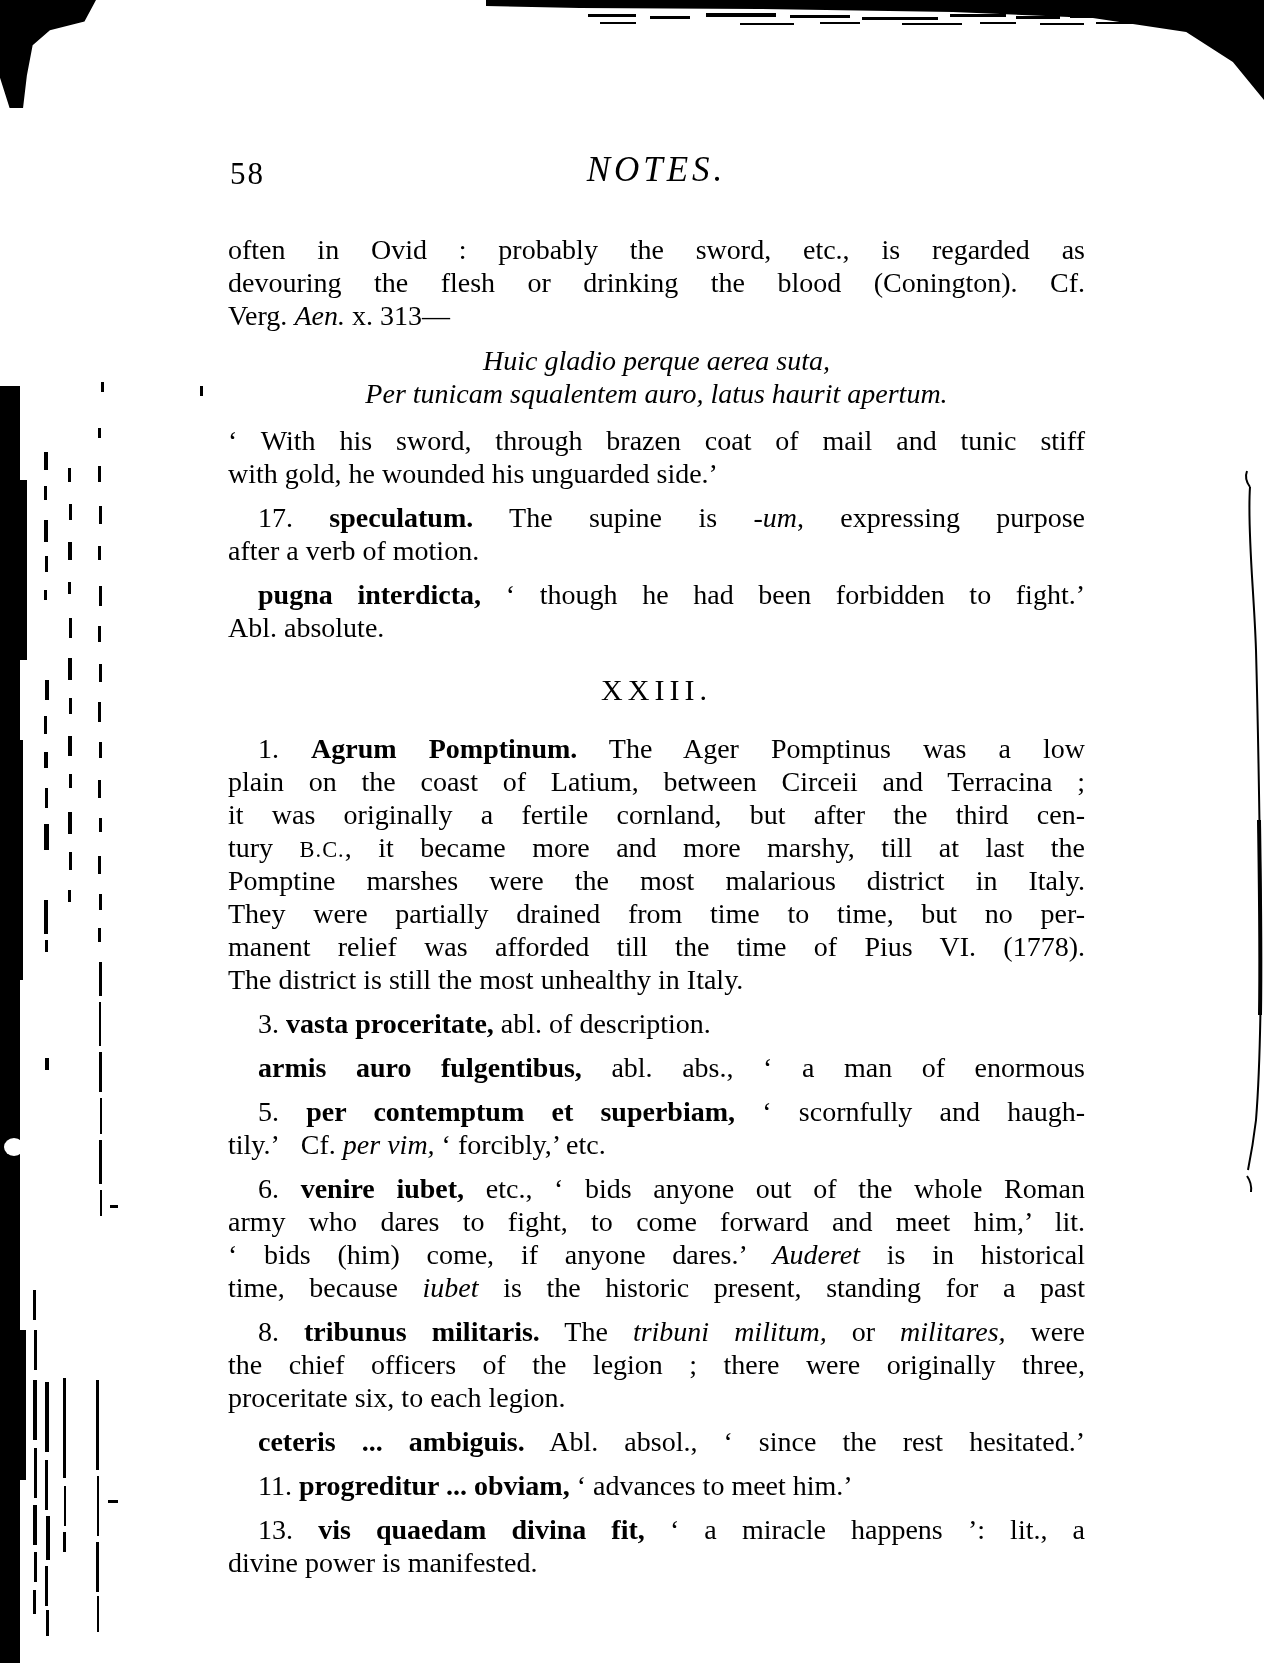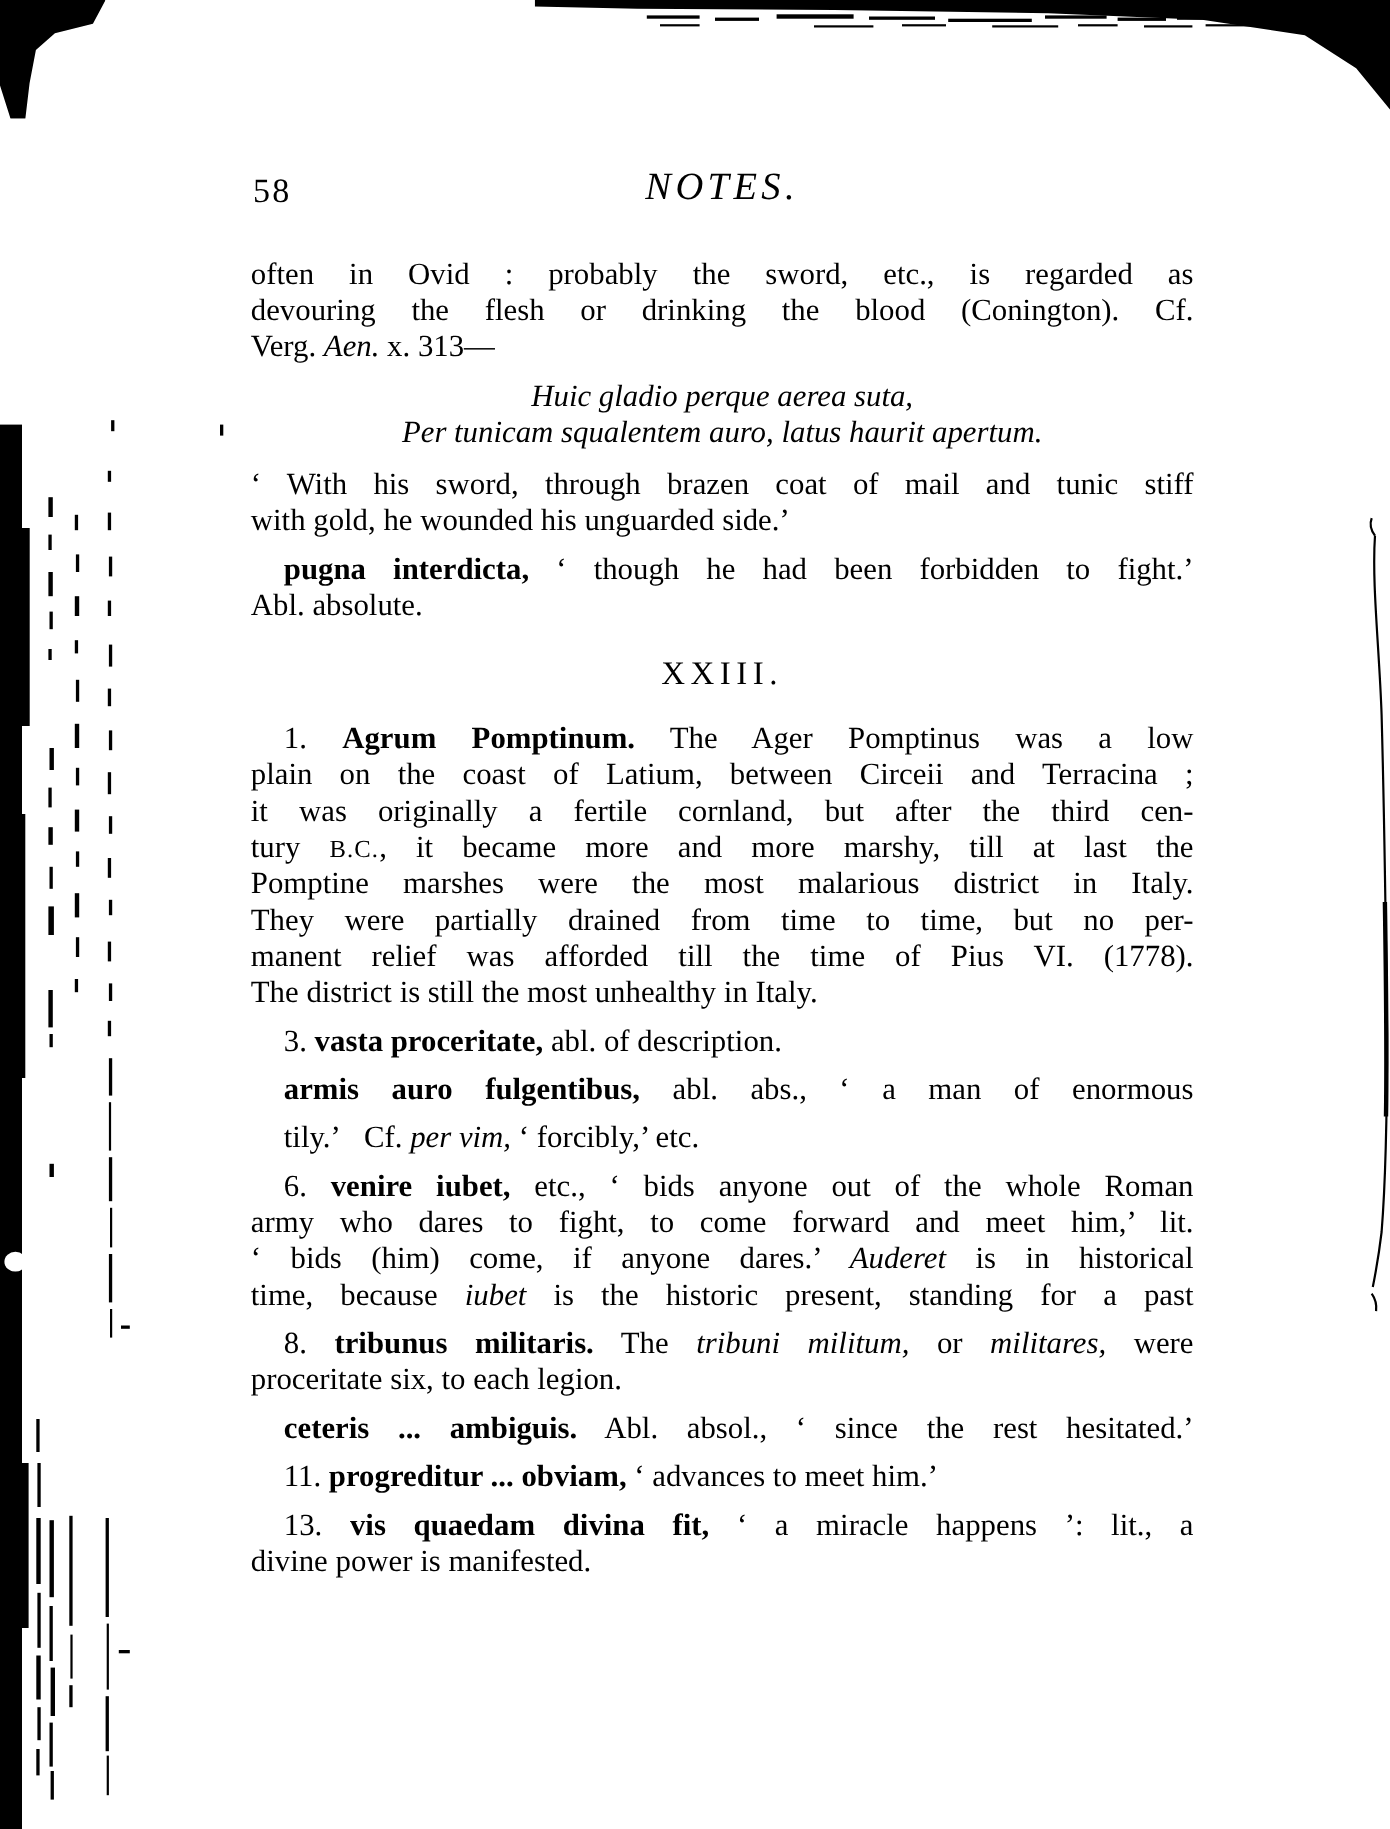--- a/index.html
+++ b/index.html
@@ -158,20 +158,24 @@
       </div>
       <div class="verse">
         <div class="line"><span class="r-i">Huic gladio perque aerea suta,</span></div>
         <div class="line"><span class="r-i">Per tunicam squalentem auro, latus haurit apertum.</span></div>
       </div>
       <div class="para">
         <div class="line just"><span class="r-n">‘ With his sword, through brazen coat of mail and tunic stiff</span></div>
         <div class="line"><span class="r-n">with gold, he wounded his unguarded side.’</span></div>
       </div>
       <div class="para indent">
+        <div class="line just"><span class="r-n">17. </span><span class="r-b">speculatum.</span><span class="r-n"> The supine is </span><span class="r-i">-um</span><span class="r-n">, expressing purpose</span></div>
+        <div class="line"><span class="r-n">after a verb of motion.</span></div>
+      </div>
+      <div class="para indent">
         <div class="line just"><span class="r-b">pugna interdicta,</span><span class="r-n"> ‘ though he had been forbidden to fight.’</span></div>
         <div class="line"><span class="r-n">Abl. absolute.</span></div>
       </div>
       <div class="heading">XXIII.</div>
       <div class="para indent">
         <div class="line just"><span class="r-n">1. </span><span class="r-b">Agrum Pomptinum.</span><span class="r-n"> The Ager Pomptinus was a low</span></div>
         <div class="line just"><span class="r-n">plain on the coast of Latium, between Circeii and Terracina ;</span></div>
         <div class="line just"><span class="r-n">it was originally a fertile cornland, but after the third cen-</span></div>
         <div class="line just"><span class="r-n">tury </span><span class="r-sc">B.C.</span><span class="r-n">, it became more and more marshy, till at last the</span></div>
         <div class="line just"><span class="r-n">Pomptine marshes were the most malarious district in Italy.</span></div>
@@ -179,30 +183,32 @@
         <div class="line just"><span class="r-n">manent relief was afforded till the time of Pius VI. (1778).</span></div>
         <div class="line"><span class="r-n">The district is still the most unhealthy in Italy.</span></div>
       </div>
       <div class="para indent">
         <div class="line"><span class="r-n">3. </span><span class="r-b">vasta proceritate,</span><span class="r-n"> abl. of description.</span></div>
       </div>
       <div class="para indent">
         <div class="line just"><span class="r-b">armis auro fulgentibus,</span><span class="r-n"> abl. abs., ‘ a man of enormous</span></div>
       </div>
       <div class="para indent">
+        <div class="line just"><span class="r-n">5. </span><span class="r-b">per contemptum et superbiam,</span><span class="r-n"> ‘ scornfully and haugh-</span></div>
         <div class="line"><span class="r-n">tily.’  Cf. </span><span class="r-i">per vim,</span><span class="r-n"> ‘ forcibly,’ etc.</span></div>
       </div>
       <div class="para indent">
         <div class="line just"><span class="r-n">6. </span><span class="r-b">venire iubet,</span><span class="r-n"> etc., ‘ bids anyone out of the whole Roman</span></div>
         <div class="line just"><span class="r-n">army who dares to fight, to come forward and meet him,’ lit.</span></div>
         <div class="line just"><span class="r-n">‘ bids (him) come, if anyone dares.’ </span><span class="r-i">Auderet</span><span class="r-n"> is in historical</span></div>
         <div class="line just"><span class="r-n">time, because </span><span class="r-i">iubet</span><span class="r-n"> is the historic present, standing for a past</span></div>
       </div>
       <div class="para indent">
         <div class="line just"><span class="r-n">8. </span><span class="r-b">tribunus militaris.</span><span class="r-n"> The </span><span class="r-i">tribuni militum,</span><span class="r-n"> or </span><span class="r-i">militares,</span><span class="r-n"> were</span></div>
+        <div class="line just"><span class="r-n">the chief officers of the legion ; there were originally three,</span></div>
         <div class="line"><span class="r-n">proceritate six, to each legion.</span></div>
       </div>
       <div class="para indent">
         <div class="line just"><span class="r-b">ceteris ... ambiguis.</span><span class="r-n"> Abl. absol., ‘ since the rest hesitated.’</span></div>
       </div>
       <div class="para indent">
         <div class="line"><span class="r-n">11. </span><span class="r-b">progreditur ... obviam,</span><span class="r-n"> ‘ advances to meet him.’</span></div>
       </div>
       <div class="para indent">
         <div class="line just"><span class="r-n">13. </span><span class="r-b">vis quaedam divina fit,</span><span class="r-n"> ‘ a miracle happens ’: lit., a</span></div>

